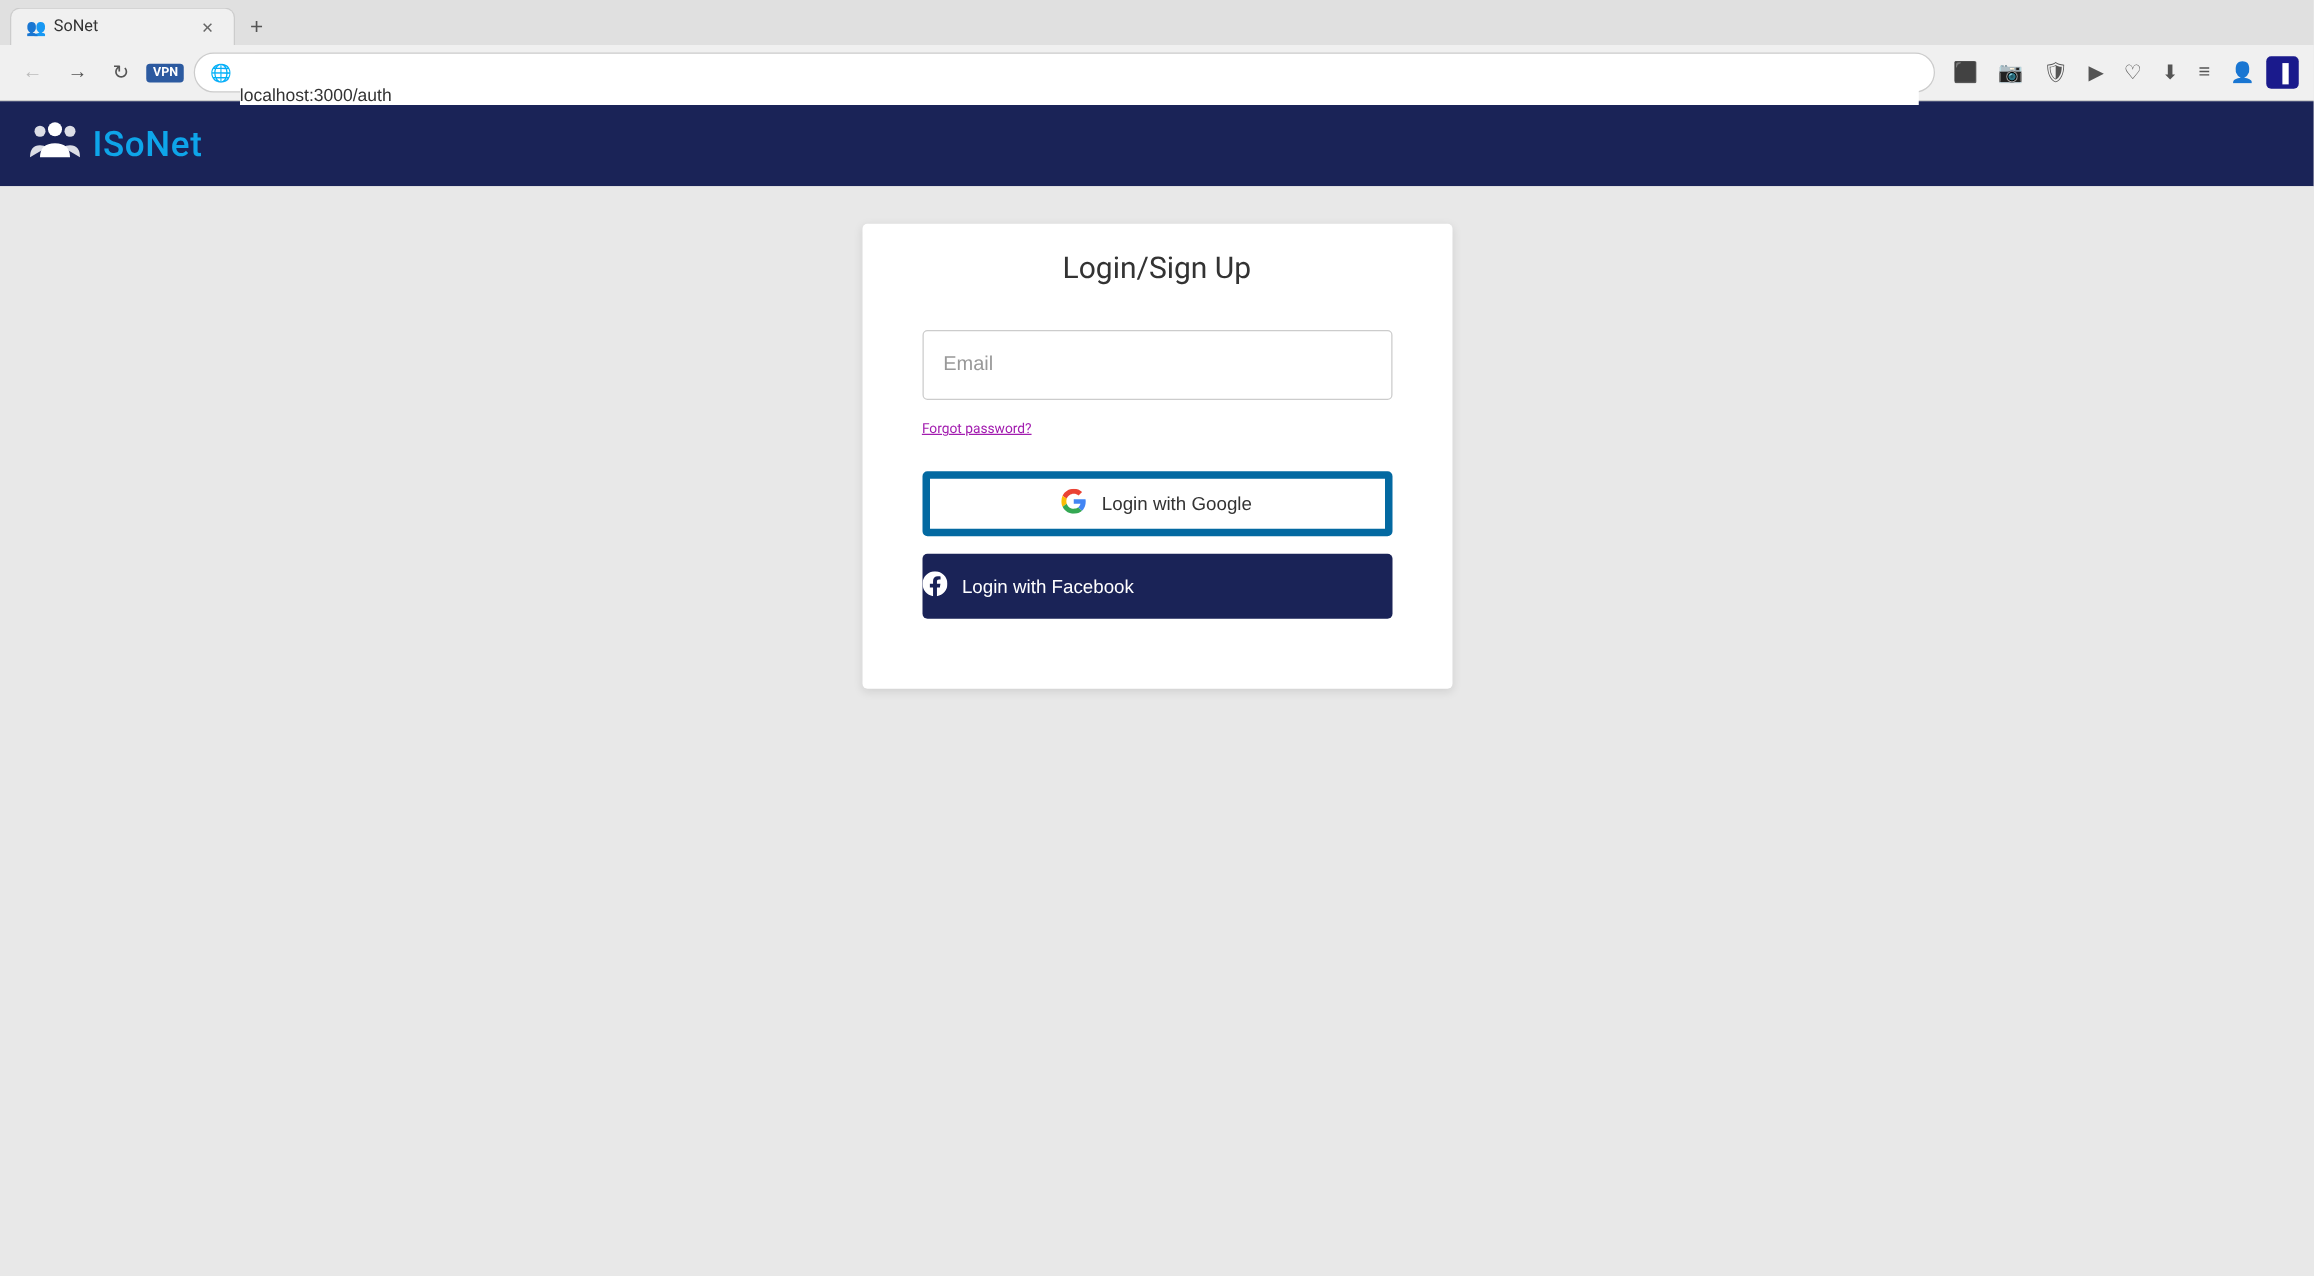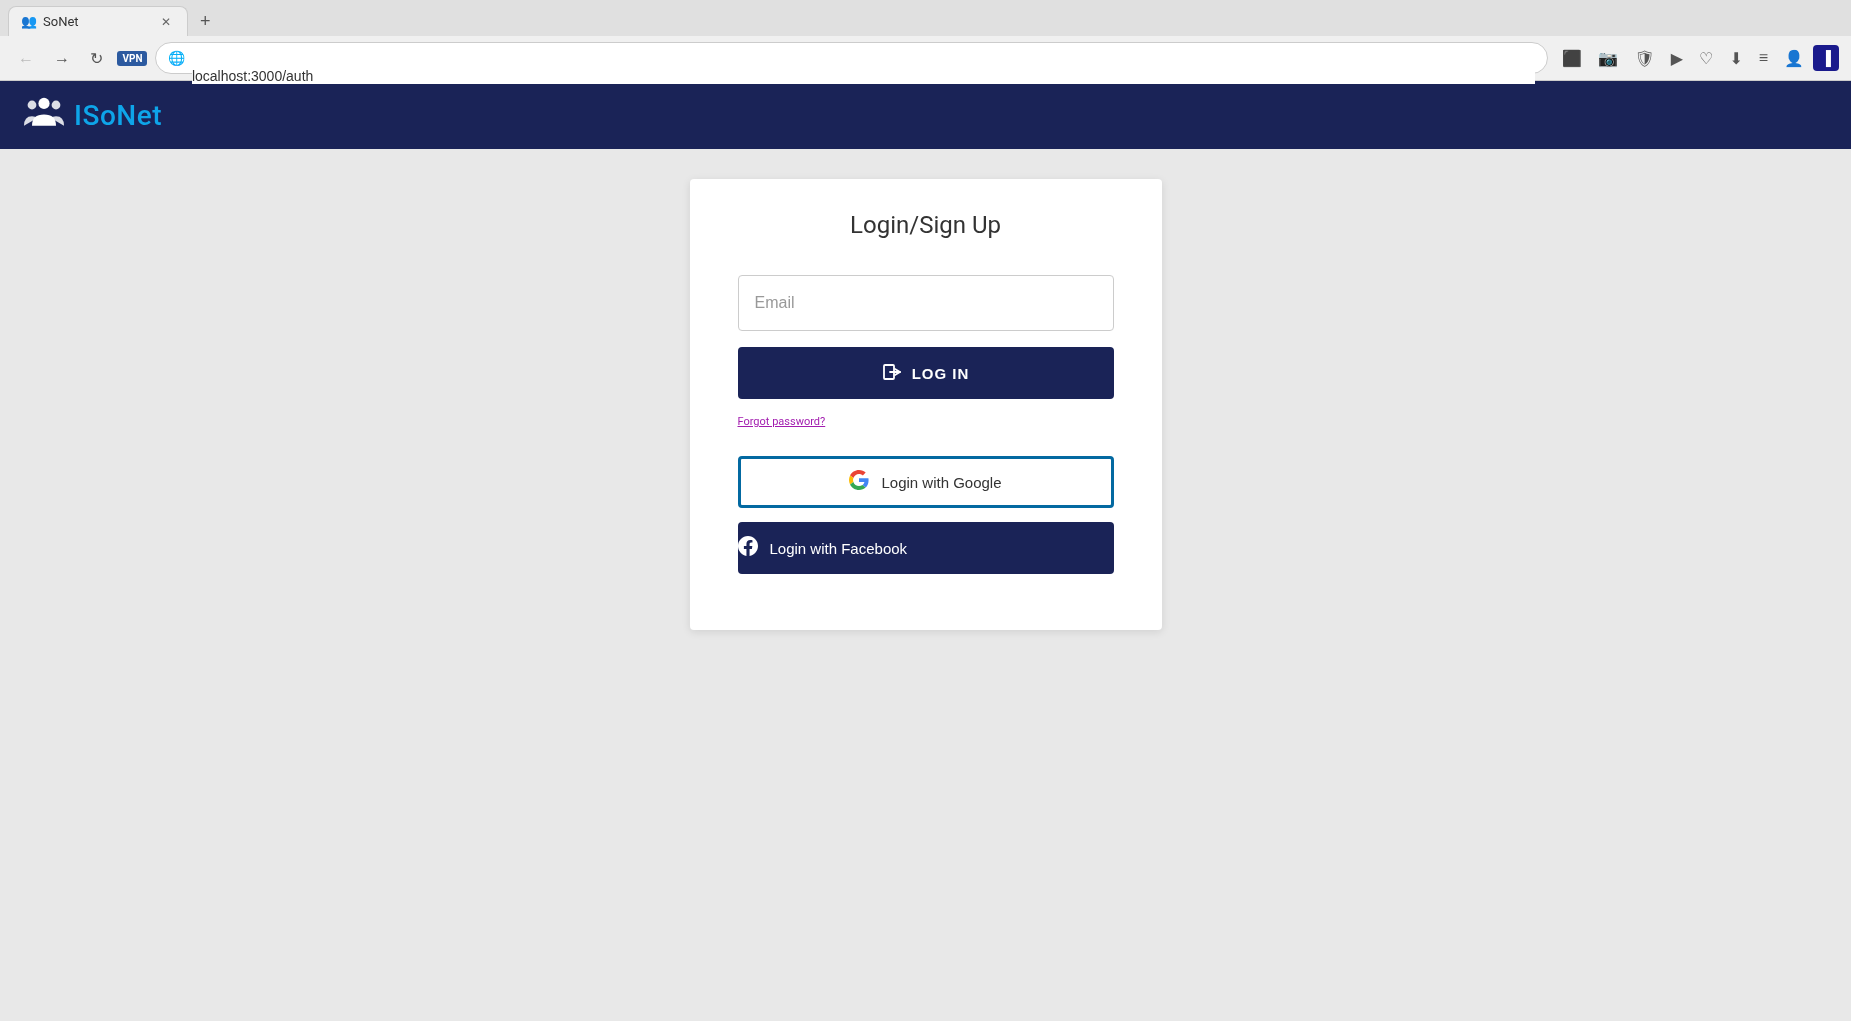--- a/index.html
+++ b/index.html
@@ -188,21 +188,21 @@
       display: flex;
       align-items: flex-start;
       justify-content: center;
       padding-top: 30px;
     }
 
     
     .login-card {
       background: white;
       border-radius: 4px;
-      padding: 32px 48px 56px 48px;
+      padding: 21px 48px 56px 48px;
       width: 472px;
       box-shadow: 0 2px 8px rgba(0,0,0,0.1);
     }
 
     .login-title {
       text-align: center;
       font-size: 24px;
       font-weight: 400;
       color: #333;
       margin-bottom: 36px;
@@ -274,21 +274,21 @@
 
     .social-divider {
       margin-bottom: 16px;
     }
 
     .google-btn {
       width: 100%;
       height: 52px;
       background: white;
       color: #333;
-      border: 3px solid #0369a1;
+      border: 6px solid #0369a1;
       border-radius: 4px;
       font-size: 15px;
       cursor: pointer;
       display: flex;
       align-items: center;
       justify-content: center;
       gap: 12px;
       margin-bottom: 14px;
     }
 
@@ -406,30 +406,20 @@
 
 <div class="main-content">
   <div class="login-card">
     <h1 class="login-title">Login/Sign Up</h1>
 
     <div class="form-group">
       <input class="form-input" type="email" placeholder="Email" style="">
     </div>
 
 
-    <button class="login-btn">
-      <span>
-        <svg width="20" height="20" viewBox="0 0 20 20" fill="none" xmlns="http://www.w3.org/2000/svg">
-          <rect x="2" y="3" width="10" height="14" rx="1" stroke="white" stroke-width="1.8" fill="none"></rect>
-          <path d="M13 7 L18 10 L13 13" stroke="white" stroke-width="1.8" fill="none" stroke-linecap="round" stroke-linejoin="round"></path>
-          <line x1="8" y1="10" x2="18" y2="10" stroke="white" stroke-width="1.8" stroke-linecap="round"></line>
-        </svg>
-      </span>
-      <span>LOG IN</span>
-    </button>
 
     <a class="forgot-password" href="#">Forgot password?</a>
 
     <div class="social-divider"></div>
 
     <button class="google-btn">
       <span class="google-icon">
         <svg width="20" height="20" viewBox="0 0 48 48" xmlns="http://www.w3.org/2000/svg">
           <path fill="#EA4335" d="M24 9.5c3.54 0 6.71 1.22 9.21 3.6l6.85-6.85C35.9 2.38 30.47 0 24 0 14.62 0 6.51 5.38 2.56 13.22l7.98 6.19C12.43 13.72 17.74 9.5 24 9.5z"></path>
           <path fill="#4285F4" d="M46.98 24.55c0-1.57-.15-3.09-.38-4.55H24v9.02h12.94c-.58 2.96-2.26 5.48-4.78 7.18l7.73 6c4.51-4.18 7.09-10.36 7.09-17.65z"></path>

